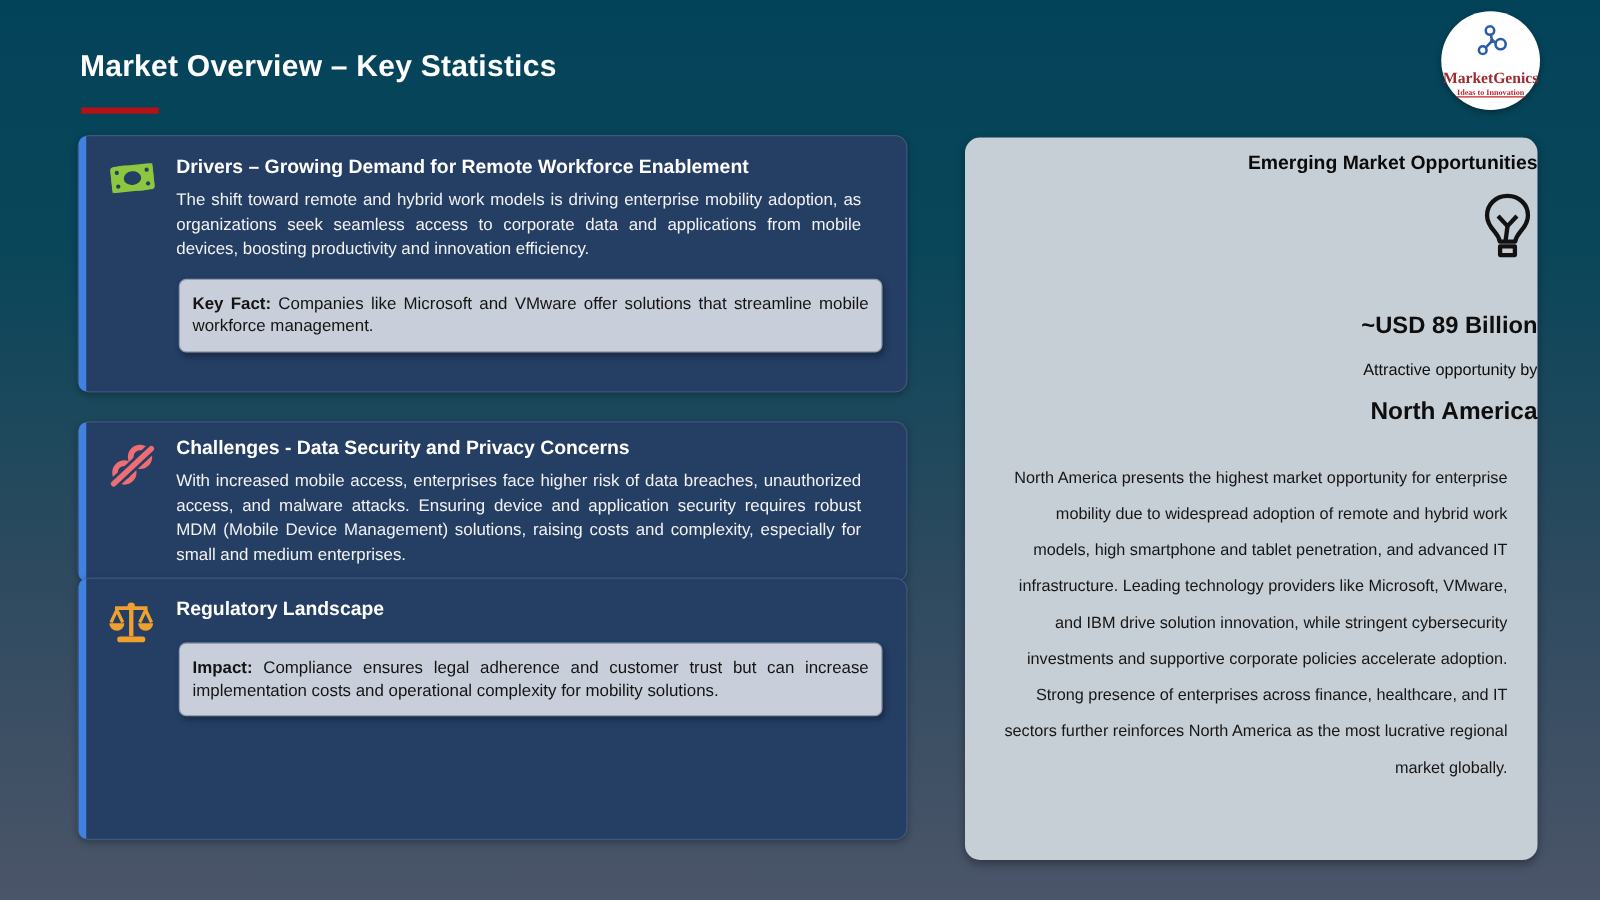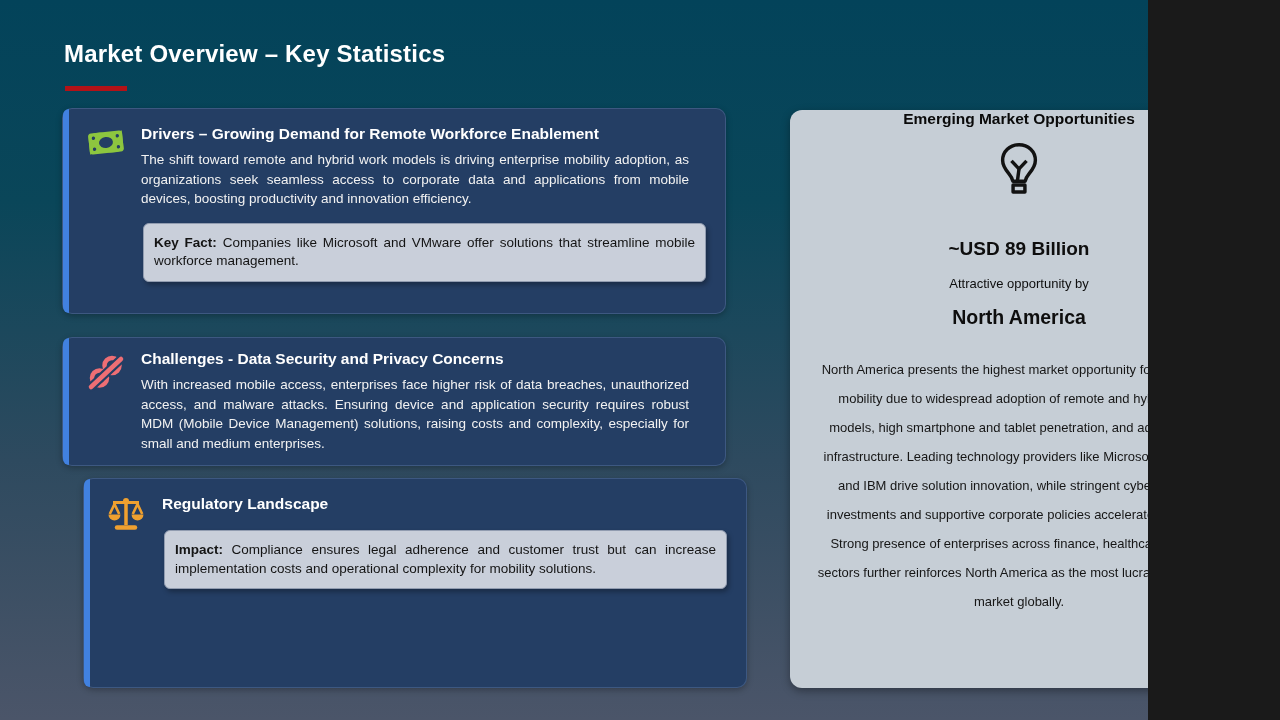--- a/index.html
+++ b/index.html
@@ -1,55 +1,55 @@
 <!DOCTYPE html>
 <html><head>
 <meta charset="utf-8">
 <style>
   html,body{margin:0;padding:0;background:#1a1a1a;}
   .slide{
-    position:relative;width:1148px;height:720px;overflow:hidden;
+    position:relative;width:1280px;height:720px;overflow:hidden;
     background:linear-gradient(180deg,#03435a 0%,#0a4659 28%,#2e4a5f 64%,#4b5569 100%);
     font-family:"Liberation Sans",sans-serif;
   }
   
   .title{position:absolute;left:64px;top:40px;margin:0;font-size:24px;font-weight:bold;color:#ffffff;letter-spacing:.2px;}
   .title-underline{position:absolute;left:65px;top:86px;width:62px;height:5px;background:#b31217;}
   .logo{position:absolute;left:1153px;top:9px;width:79px;height:79px;border-radius:50%;background:#ffffff;
         box-shadow:0 2px 6px rgba(0,0,0,.35);display:flex;flex-direction:column;align-items:center;justify-content:center;text-align:right;}
   .logo-name{font-family:"Liberation Serif",serif;font-weight:bold;font-size:12.5px;color:#9e2b31;line-height:1.05;}
   .logo-tagline{font-family:"Liberation Serif",serif;font-weight:bold;font-size:6.5px;color:#c1272d;text-decoration:underline;margin-top:1px;}
   
   .card{
     position:absolute;left:62px;width:664px;box-sizing:border-box;
     background:#243e64;border:1px solid rgba(120,150,200,.30);border-radius:10px;
     padding:16px 20px 16px 78px;box-shadow:0 2px 6px rgba(0,0,0,.28);
   }
   .card::before{content:"";position:absolute;left:0;top:0;bottom:0;width:6px;background:#4181e0;border-radius:10px 0 0 10px;}
   .card-1{top:108px;height:206px;}
   .card-2{top:337px;height:129px;padding-top:12px;}
-  .card-3{top:478px;height:210px;margin-left:21px;}
+  .card-3{top:462px;height:210px;}
   .card-icon{position:absolute;left:22px;top:16px;width:42px;height:42px;}
   .card-2 .card-icon{top:13px;}
   .card-3 .card-icon{top:14px;}
   .card-title{margin:0;font-size:15.5px;font-weight:bold;color:#ffffff;}
   .card-body{margin:7px 0 0 0;width:548px;font-size:13.5px;line-height:19.5px;color:#f2f2f2;text-align:justify;}
   .callout{
     position:relative;margin:14px 0 0 2px;width:563px;box-sizing:border-box;
     background:#c9cfda;border:1px solid #919cb0;border-radius:6px;
     padding:10px 10px;font-size:13.5px;line-height:18.5px;color:#141414;text-align:justify;
     box-shadow:2px 3px 5px rgba(0,0,0,.30);
   }
   .card-3 .callout{margin-top:17px;}
   .callout b{font-weight:bold;}
   
   .panel{
     position:absolute;left:772px;top:110px;width:458px;height:578px;box-sizing:border-box;
     background:#c6ced6;border-radius:12px;box-shadow:0 3px 8px rgba(0,0,0,.35);
-    text-align:center;color:#0e0e0e;padding-top:0;margin-left:18px;
+    text-align:right;color:#0e0e0e;padding-top:12px;
   }
   .panel-title{margin:0;font-size:15.5px;font-weight:bold;color:#0a0a0a;}
   .panel-bulb{margin-top:14px;height:56px;}
   .panel-value{margin-top:40px;font-size:19px;font-weight:bold;}
   .panel-caption{margin-top:16px;font-size:13px;}
   .panel-region{margin-top:15px;font-size:19.5px;font-weight:bold;}
   .panel-period{margin-top:15px;font-size:13px;}
   .panel-desc{margin:26px 24px 0 24px;font-size:13px;line-height:29px;color:#161616;}
 </style>
 </head>

